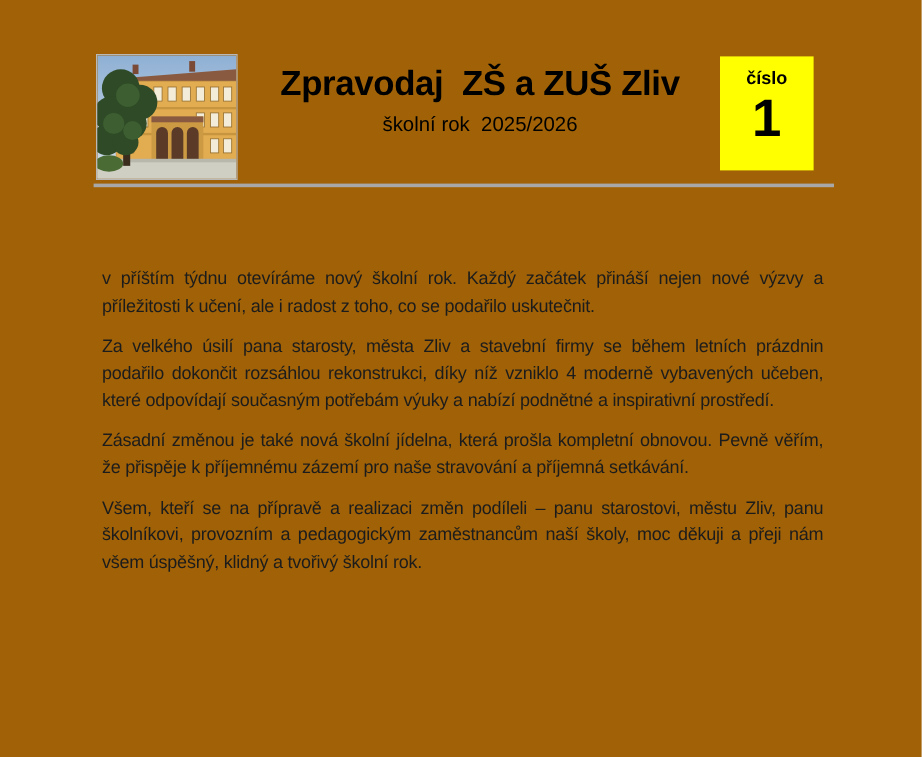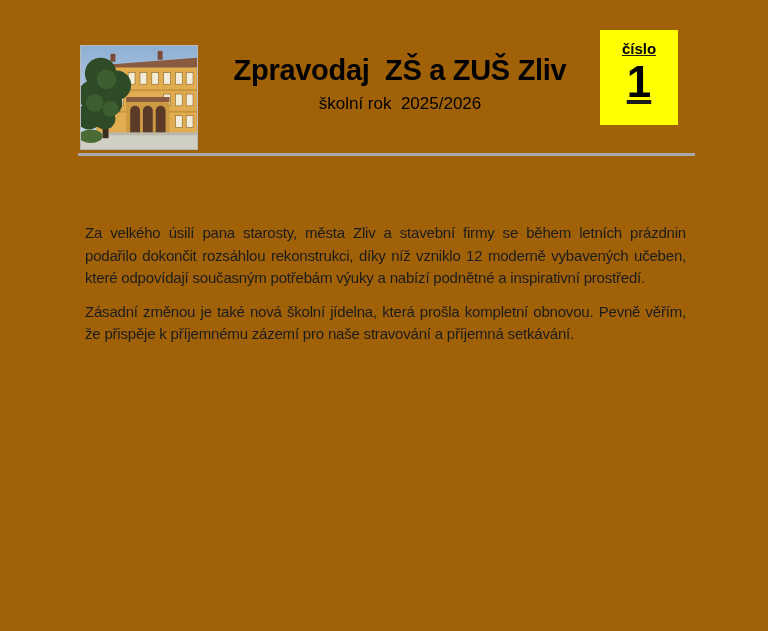--- a/index.html
+++ b/index.html
@@ -32,25 +32,24 @@
     font-size: 29px; font-weight: bold; line-height: 1.15;
     color: #000; white-space: pre-wrap; letter-spacing: -0.3px;
   }
   .subtitle {
     margin-top: 7px;
     font-size: 17px; font-weight: normal; color: #000;
     white-space: pre-wrap;
   }
 
   .issue-box {
-    position: absolute; left: 600px; top: 30px;
+    position: absolute; left: 600px; top: 47px;
     width: 78px; height: 95px;
     background: #ffff00;
     text-align: center;
-    text-decoration: underline;
   }
   .issue-label { padding-top: 10px; font-size: 15px; font-weight: bold; color: #000; }
   .issue-number { margin-top: 3px; font-size: 44px; font-weight: bold; line-height: 1; color: #000; }
 
   .rule {
     position: absolute; left: 78px; top: 153px;
     width: 617px; height: 3px;
     background: #a8a8a8;
   }
 
@@ -151,17 +150,19 @@
 
     <div class="issue-box">
       <div class="issue-label">číslo</div>
       <div class="issue-number">1</div>
     </div>
 
     <div class="rule"></div>
   </div>
 
   <div class="content">
-    <p>Za velkého úsilí pana starosty, města Zliv a stavební firmy se během letních prázdnin podařilo dokončit rozsáhlou rekonstrukci, díky níž vzniklo 12 moderně vybavených učeben, které odpovídají současným potřebám výuky a nabízí podnětné a inspirativní prostředí.</p>
+    <p>v příštím týdnu otevíráme nový školní rok. Každý začátek přináší nejen nové výzvy a příležitosti k učení, ale i radost z toho, co se podařilo uskutečnit.</p>
+    <p>Za velkého úsilí pana starosty, města Zliv a stavební firmy se během letních prázdnin podařilo dokončit rozsáhlou rekonstrukci, díky níž vzniklo 4 moderně vybavených učeben, které odpovídají současným potřebám výuky a nabízí podnětné a inspirativní prostředí.</p>
     <p>Zásadní změnou je také nová školní jídelna, která prošla kompletní obnovou.  Pevně věřím, že přispěje k příjemnému zázemí pro naše stravování a příjemná setkávání.</p>
+    <p>Všem, kteří se na přípravě a realizaci změn podíleli – panu starostovi, městu Zliv, panu školníkovi, provozním a pedagogickým zaměstnancům naší školy, moc děkuji a přeji nám všem úspěšný, klidný a tvořivý školní rok.</p>
   </div>
 
 </div>
 
 </body></html>

